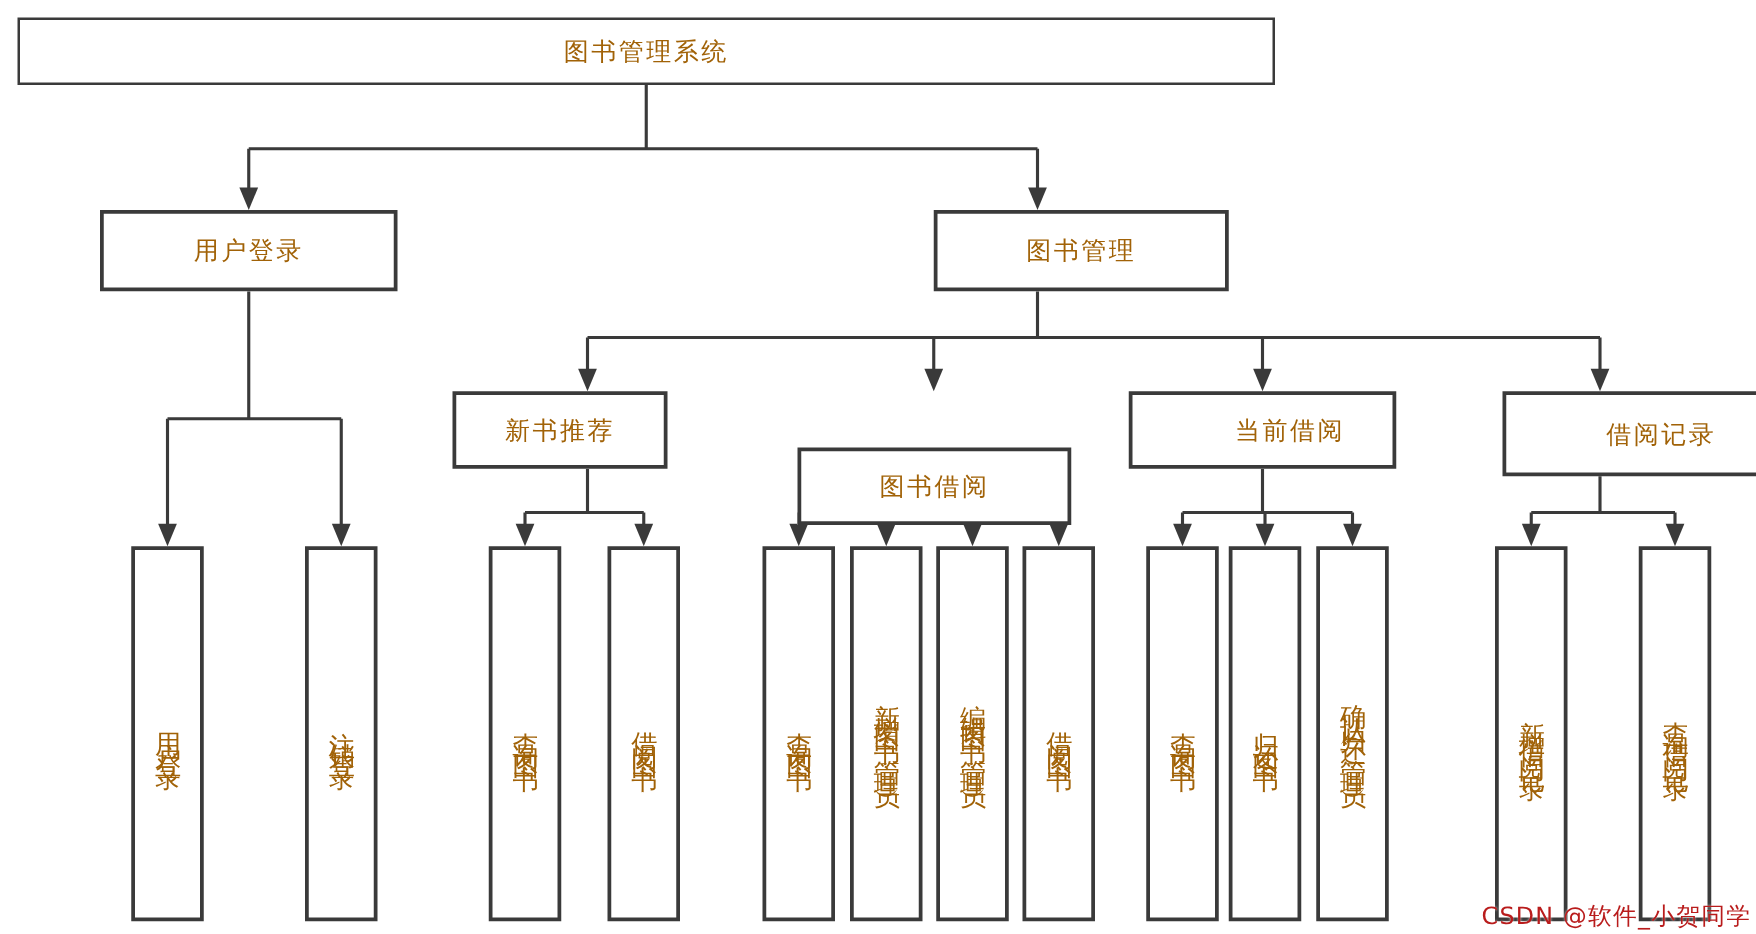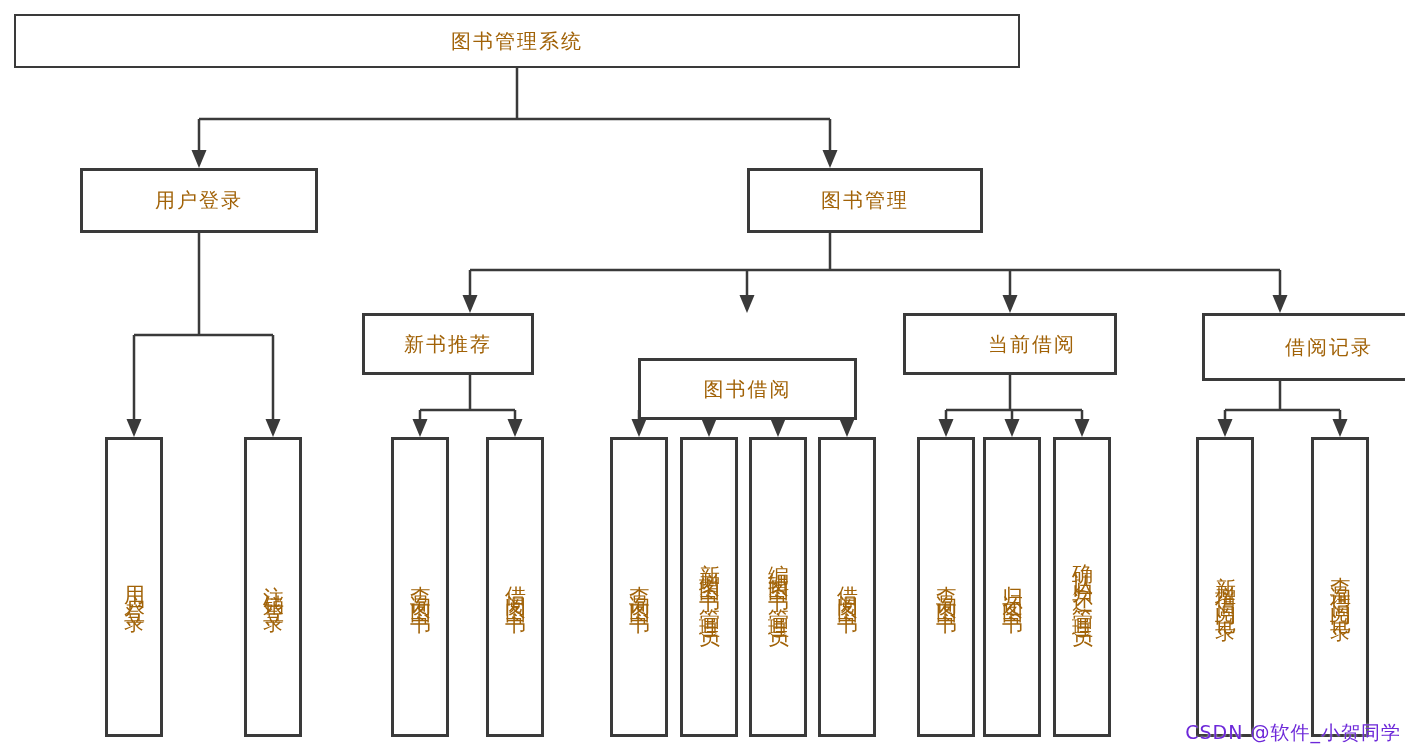--- a/index.html
+++ b/index.html
@@ -42,21 +42,21 @@
     font-size:21px;
     letter-spacing:9px;
     line-height:1;
     white-space:nowrap;
   }
   .watermark {
     position:absolute;
     right:4px; bottom:1px;
     z-index:2;
     font-size:19px;
-    color:#6d28d9;
+    color:#b91c1c;
     letter-spacing:1px;
     white-space:nowrap;
     text-shadow:0 0 2px rgba(255,255,255,0.85);
   }
 </style>
 </head>
 <body>
 
 <div class="canvas">
 

